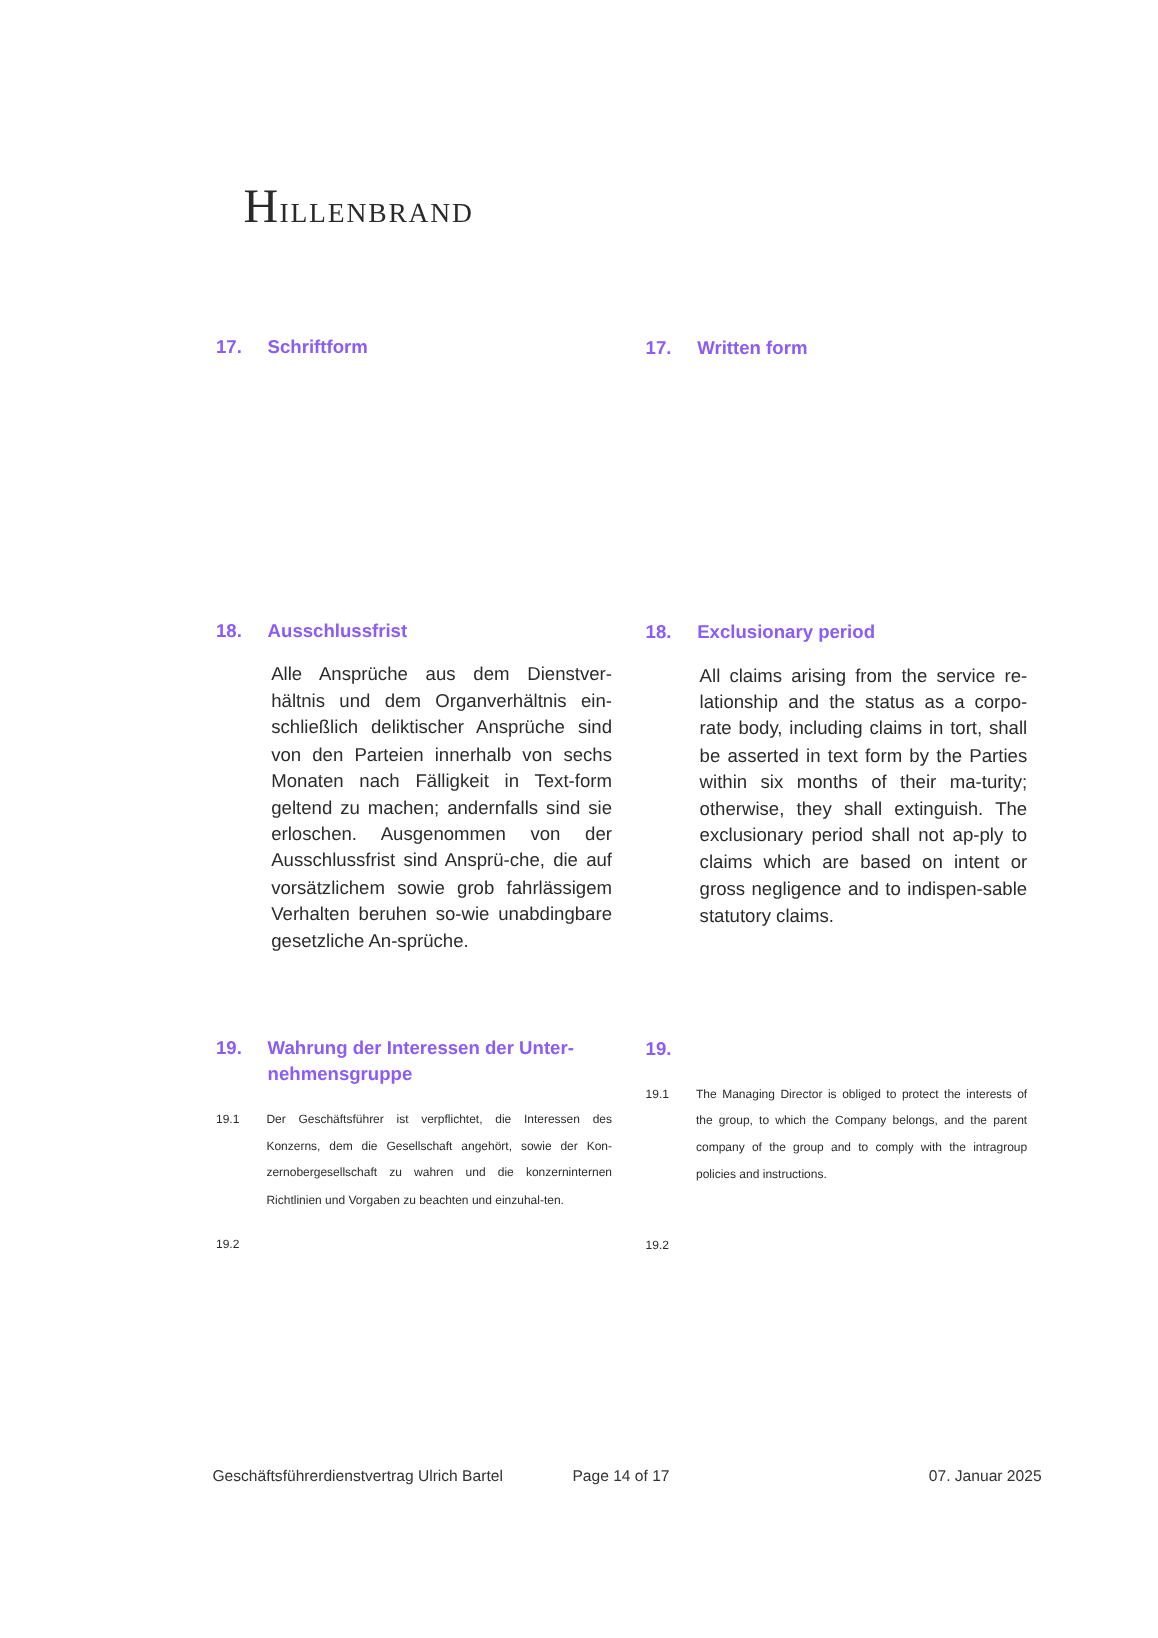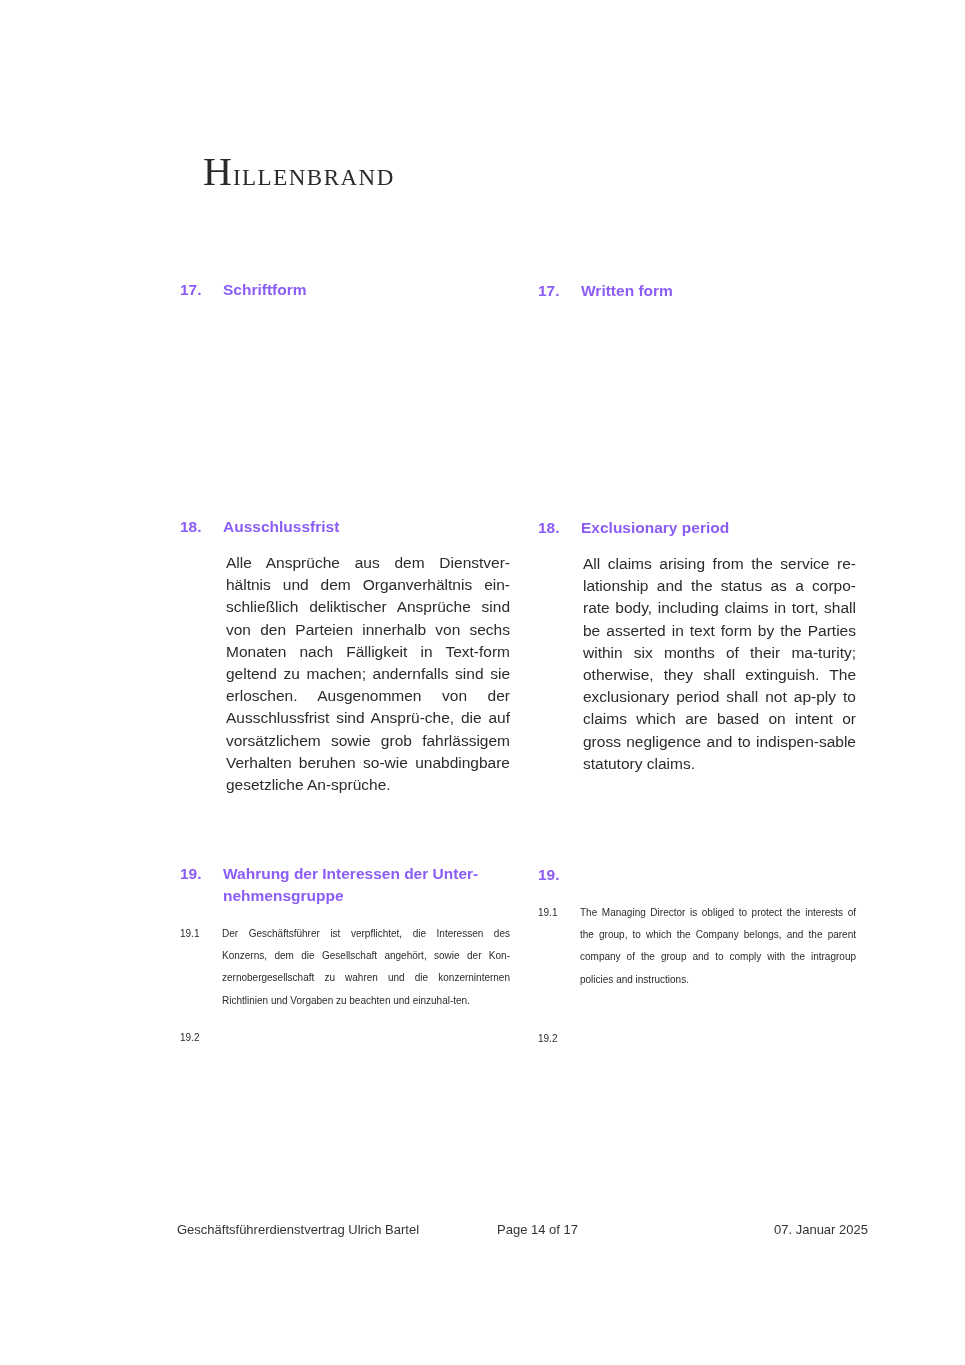--- a/index.html
+++ b/index.html
@@ -76,14 +76,14 @@
   <div class="sub" style="margin-top:16px;">
     <span class="sub-num">19.1</span>
     <span class="sub-text">The Managing Director is obliged to protect the interests of the group, to which the Company belongs, and the parent company of the group and to comply with the intragroup policies and instructions.</span>
   </div>
   <div class="sub" style="margin-top:37px;">
     <span class="sub-num">19.2</span>
   </div>
 </div>
 
 <div class="footer" style="left:177px;">Geschäftsführerdienstvertrag Ulrich Bartel</div>
-<div class="footer" style="left:477px;margin-left:20px;">Page 14 of 17</div>
+<div class="footer" style="left:477px;">Page 14 of 17</div>
 <div class="footer" style="left:762px;padding-left:12px;">07. Januar 2025</div>
 
 </body></html>

